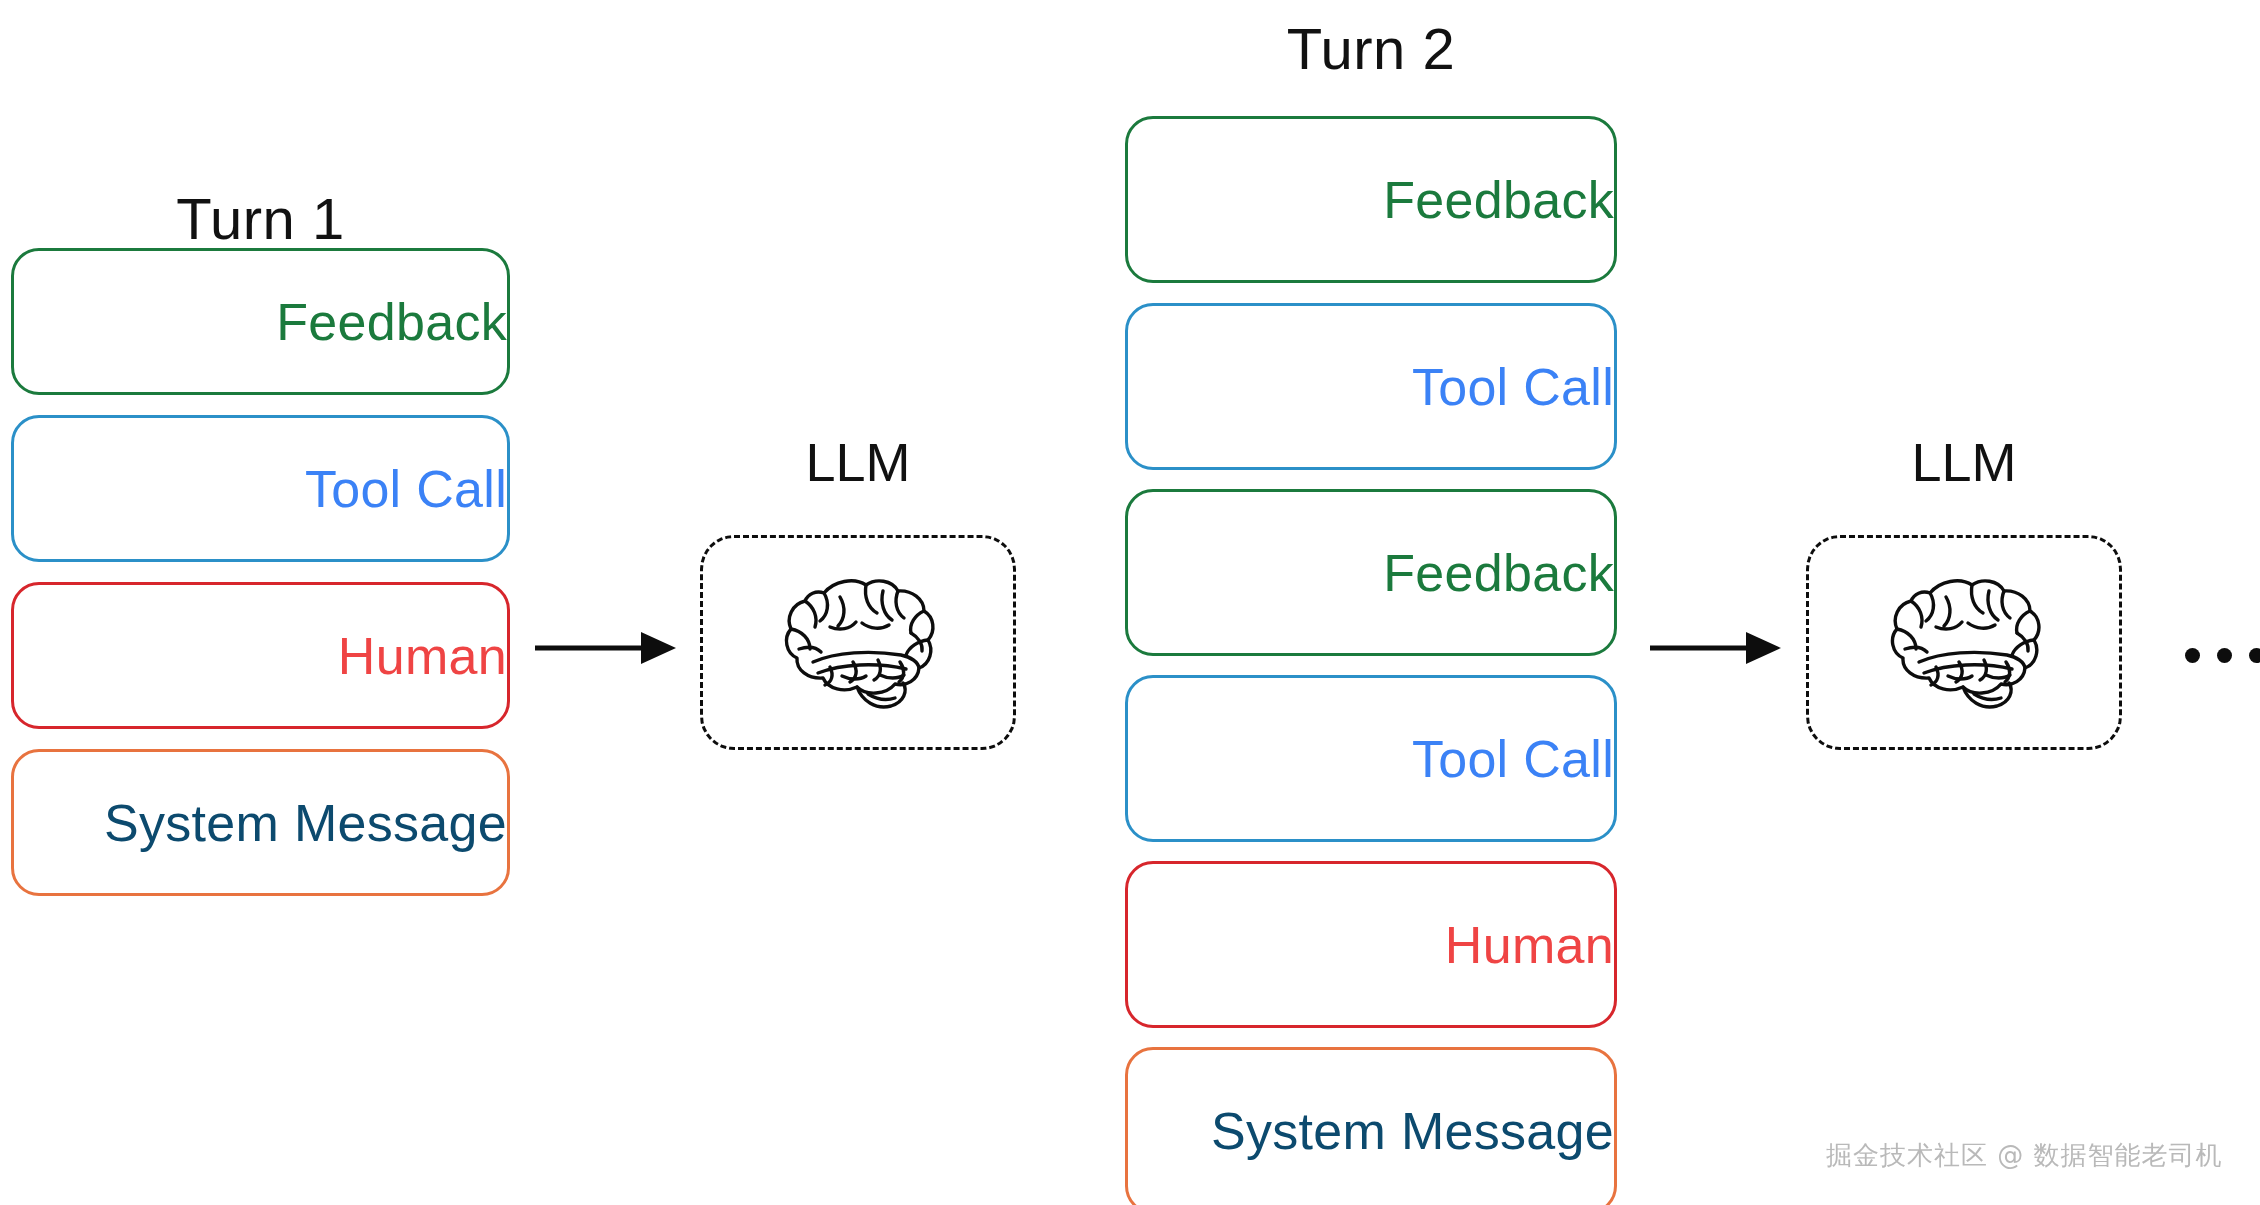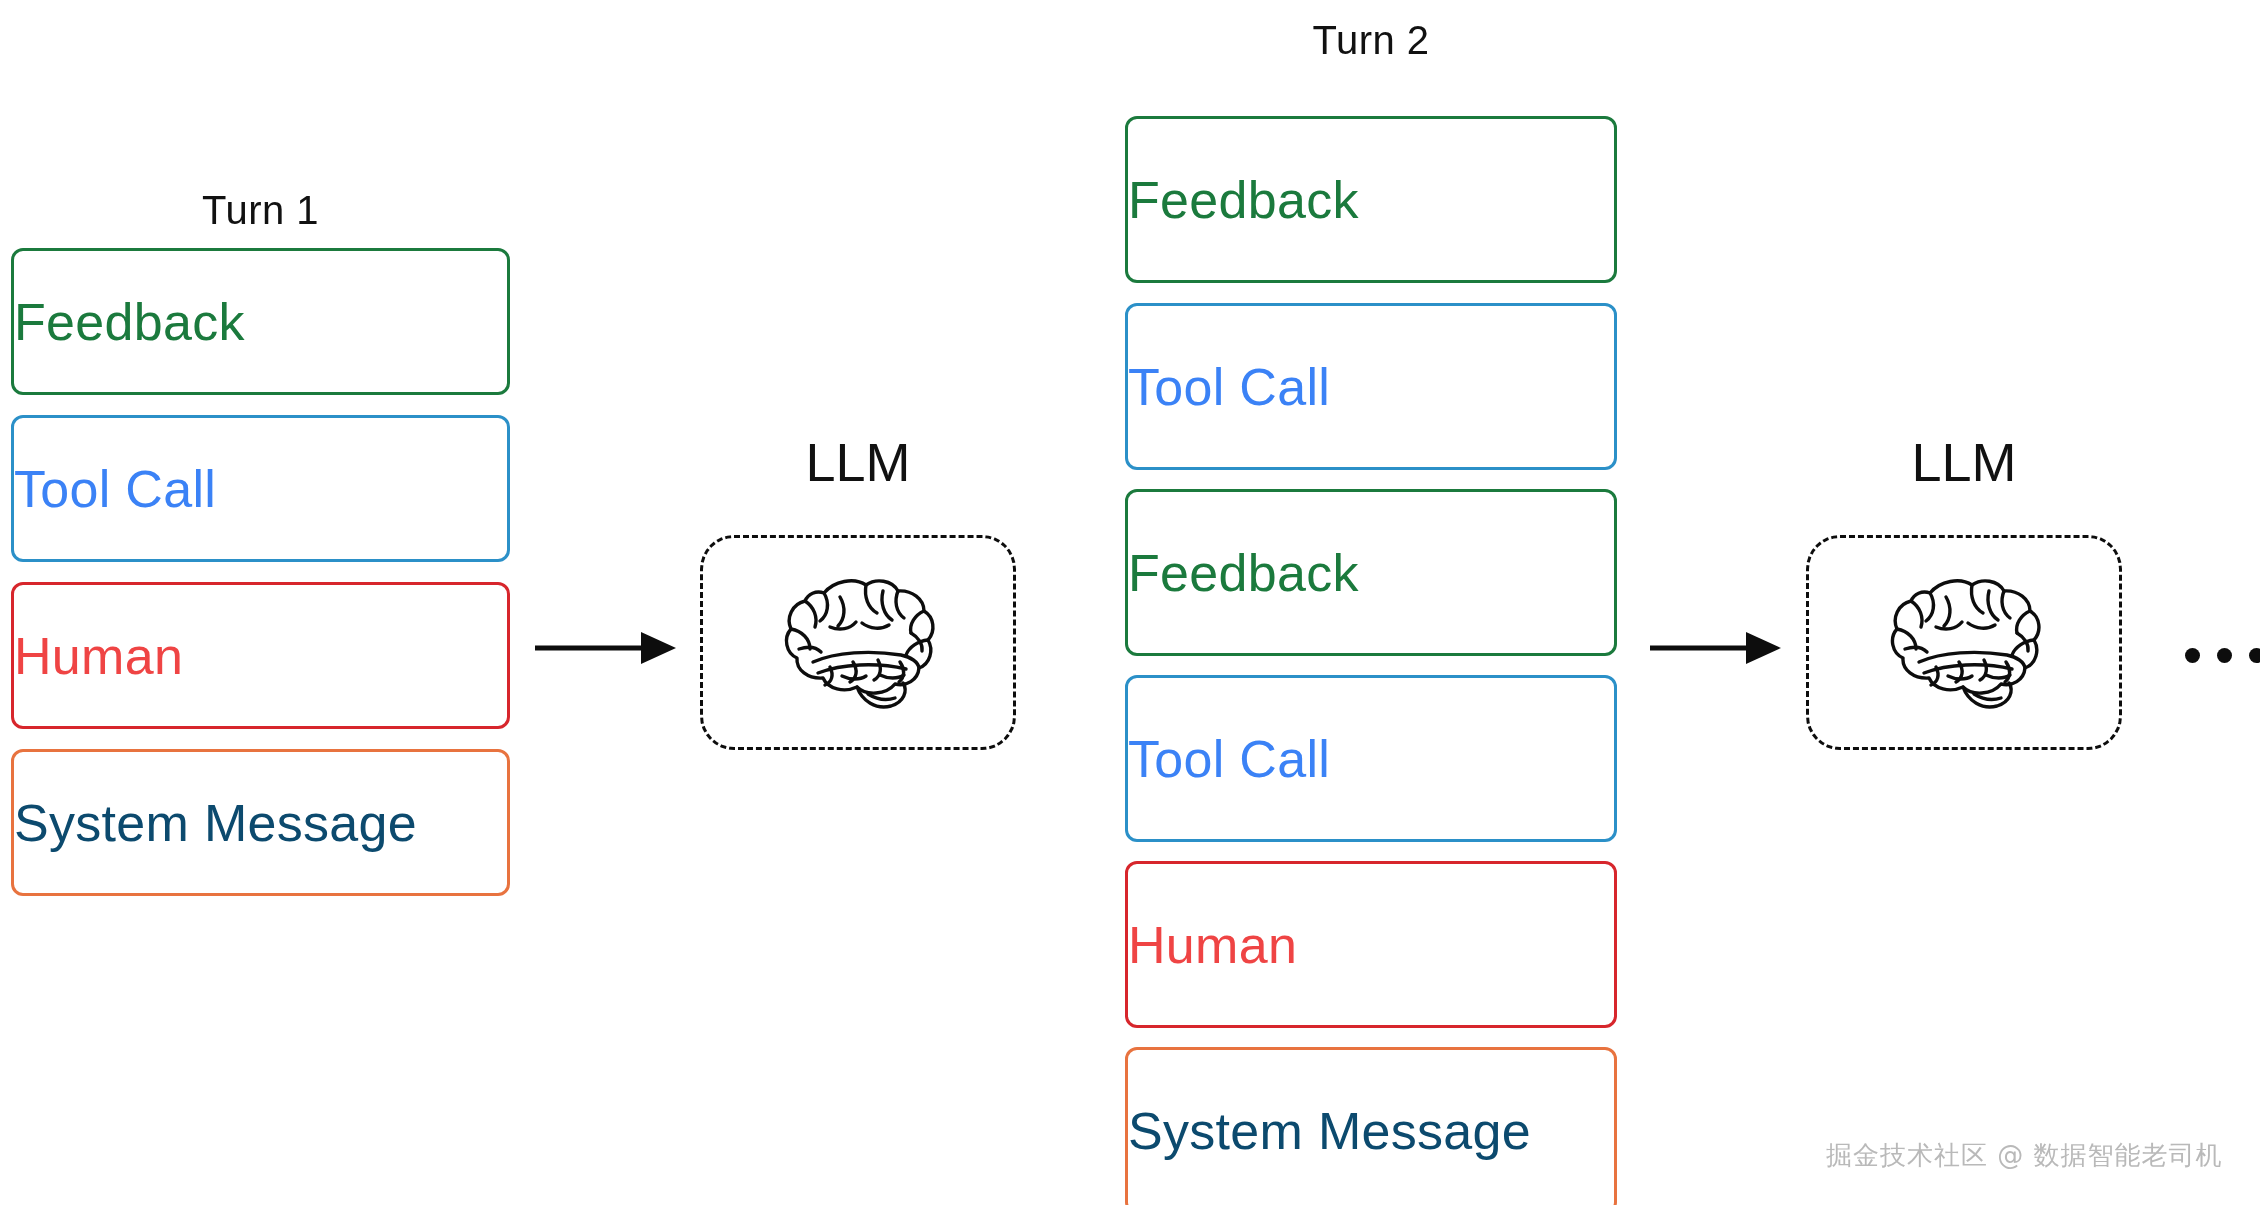--- a/index.html
+++ b/index.html
@@ -24,36 +24,36 @@
   }
 
   
   .turn-col {
     position: absolute;
   }
   .turn-title {
     position: absolute;
     width: 100%;
     text-align: center;
-    font-size: 40px;
+    font-size: 58px;
     font-weight: 400;
     color: #111111;
     letter-spacing: 0.5px;
     line-height: 1;
     white-space: nowrap;
   }
   .msg-box {
     position: absolute;
     box-sizing: border-box;
     border: 3px solid #000;
-    border-radius: 12px;
+    border-radius: 28px;
     background: #ffffff;
     display: flex;
     align-items: center;
-    justify-content: flex-start;
+    justify-content: flex-end;
   }
   .msg-label {
     font-size: 52px;
     font-weight: 400;
     letter-spacing: 0.3px;
     line-height: 1;
     white-space: nowrap;
   }
 
   

